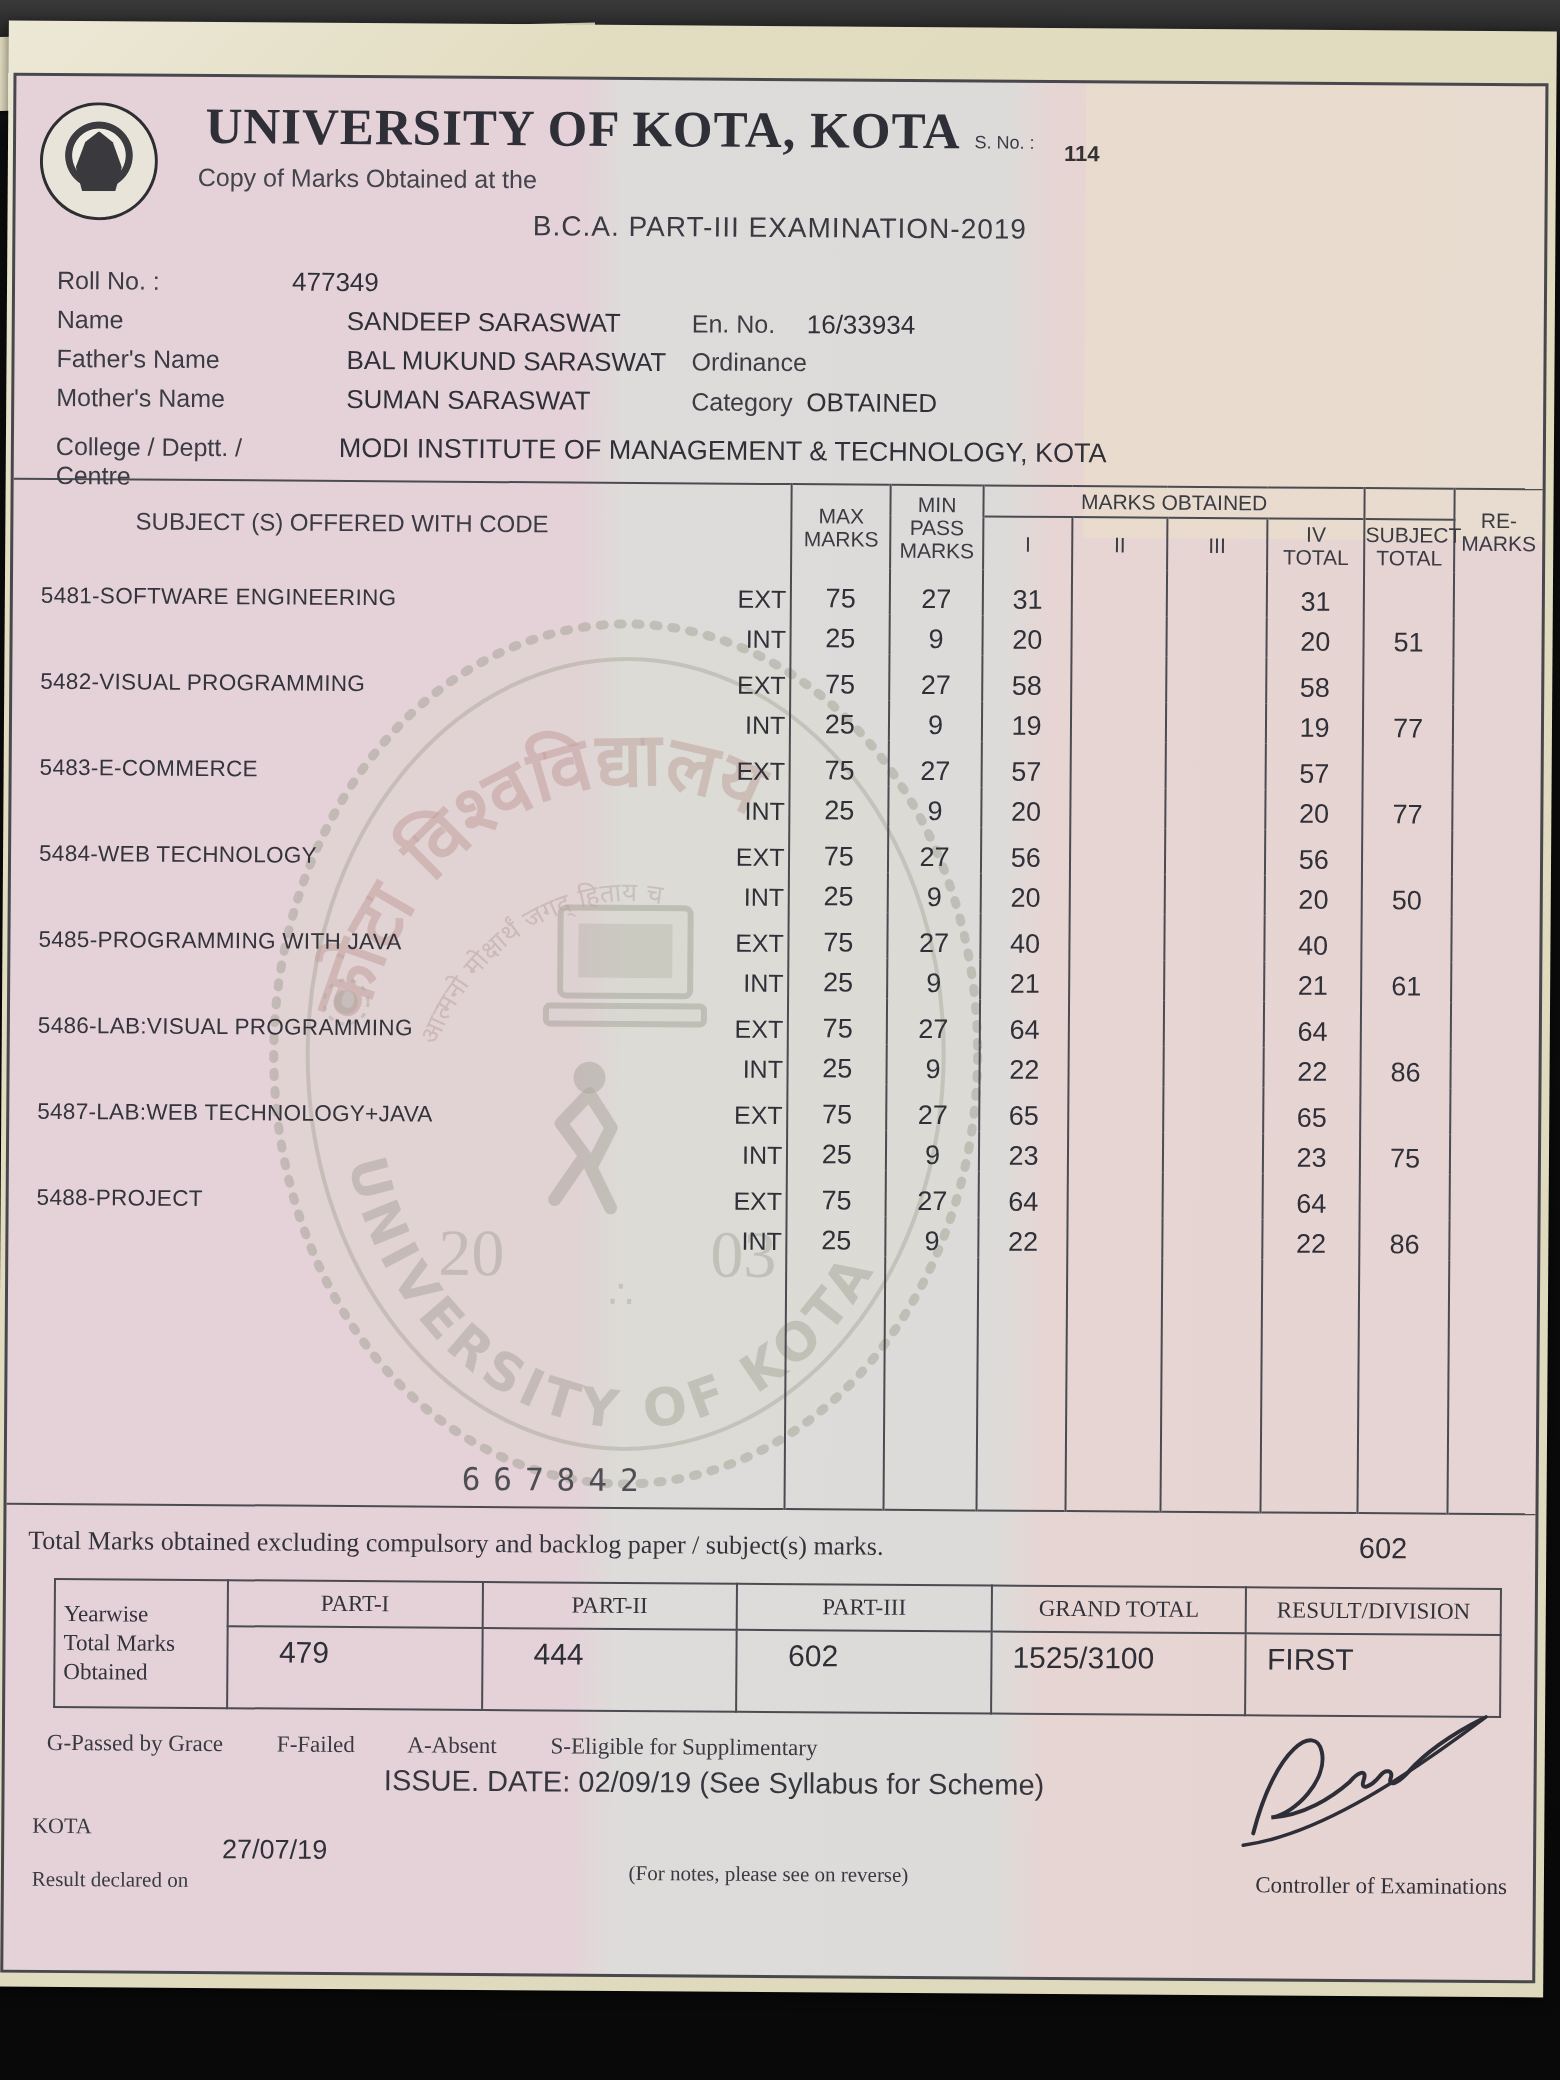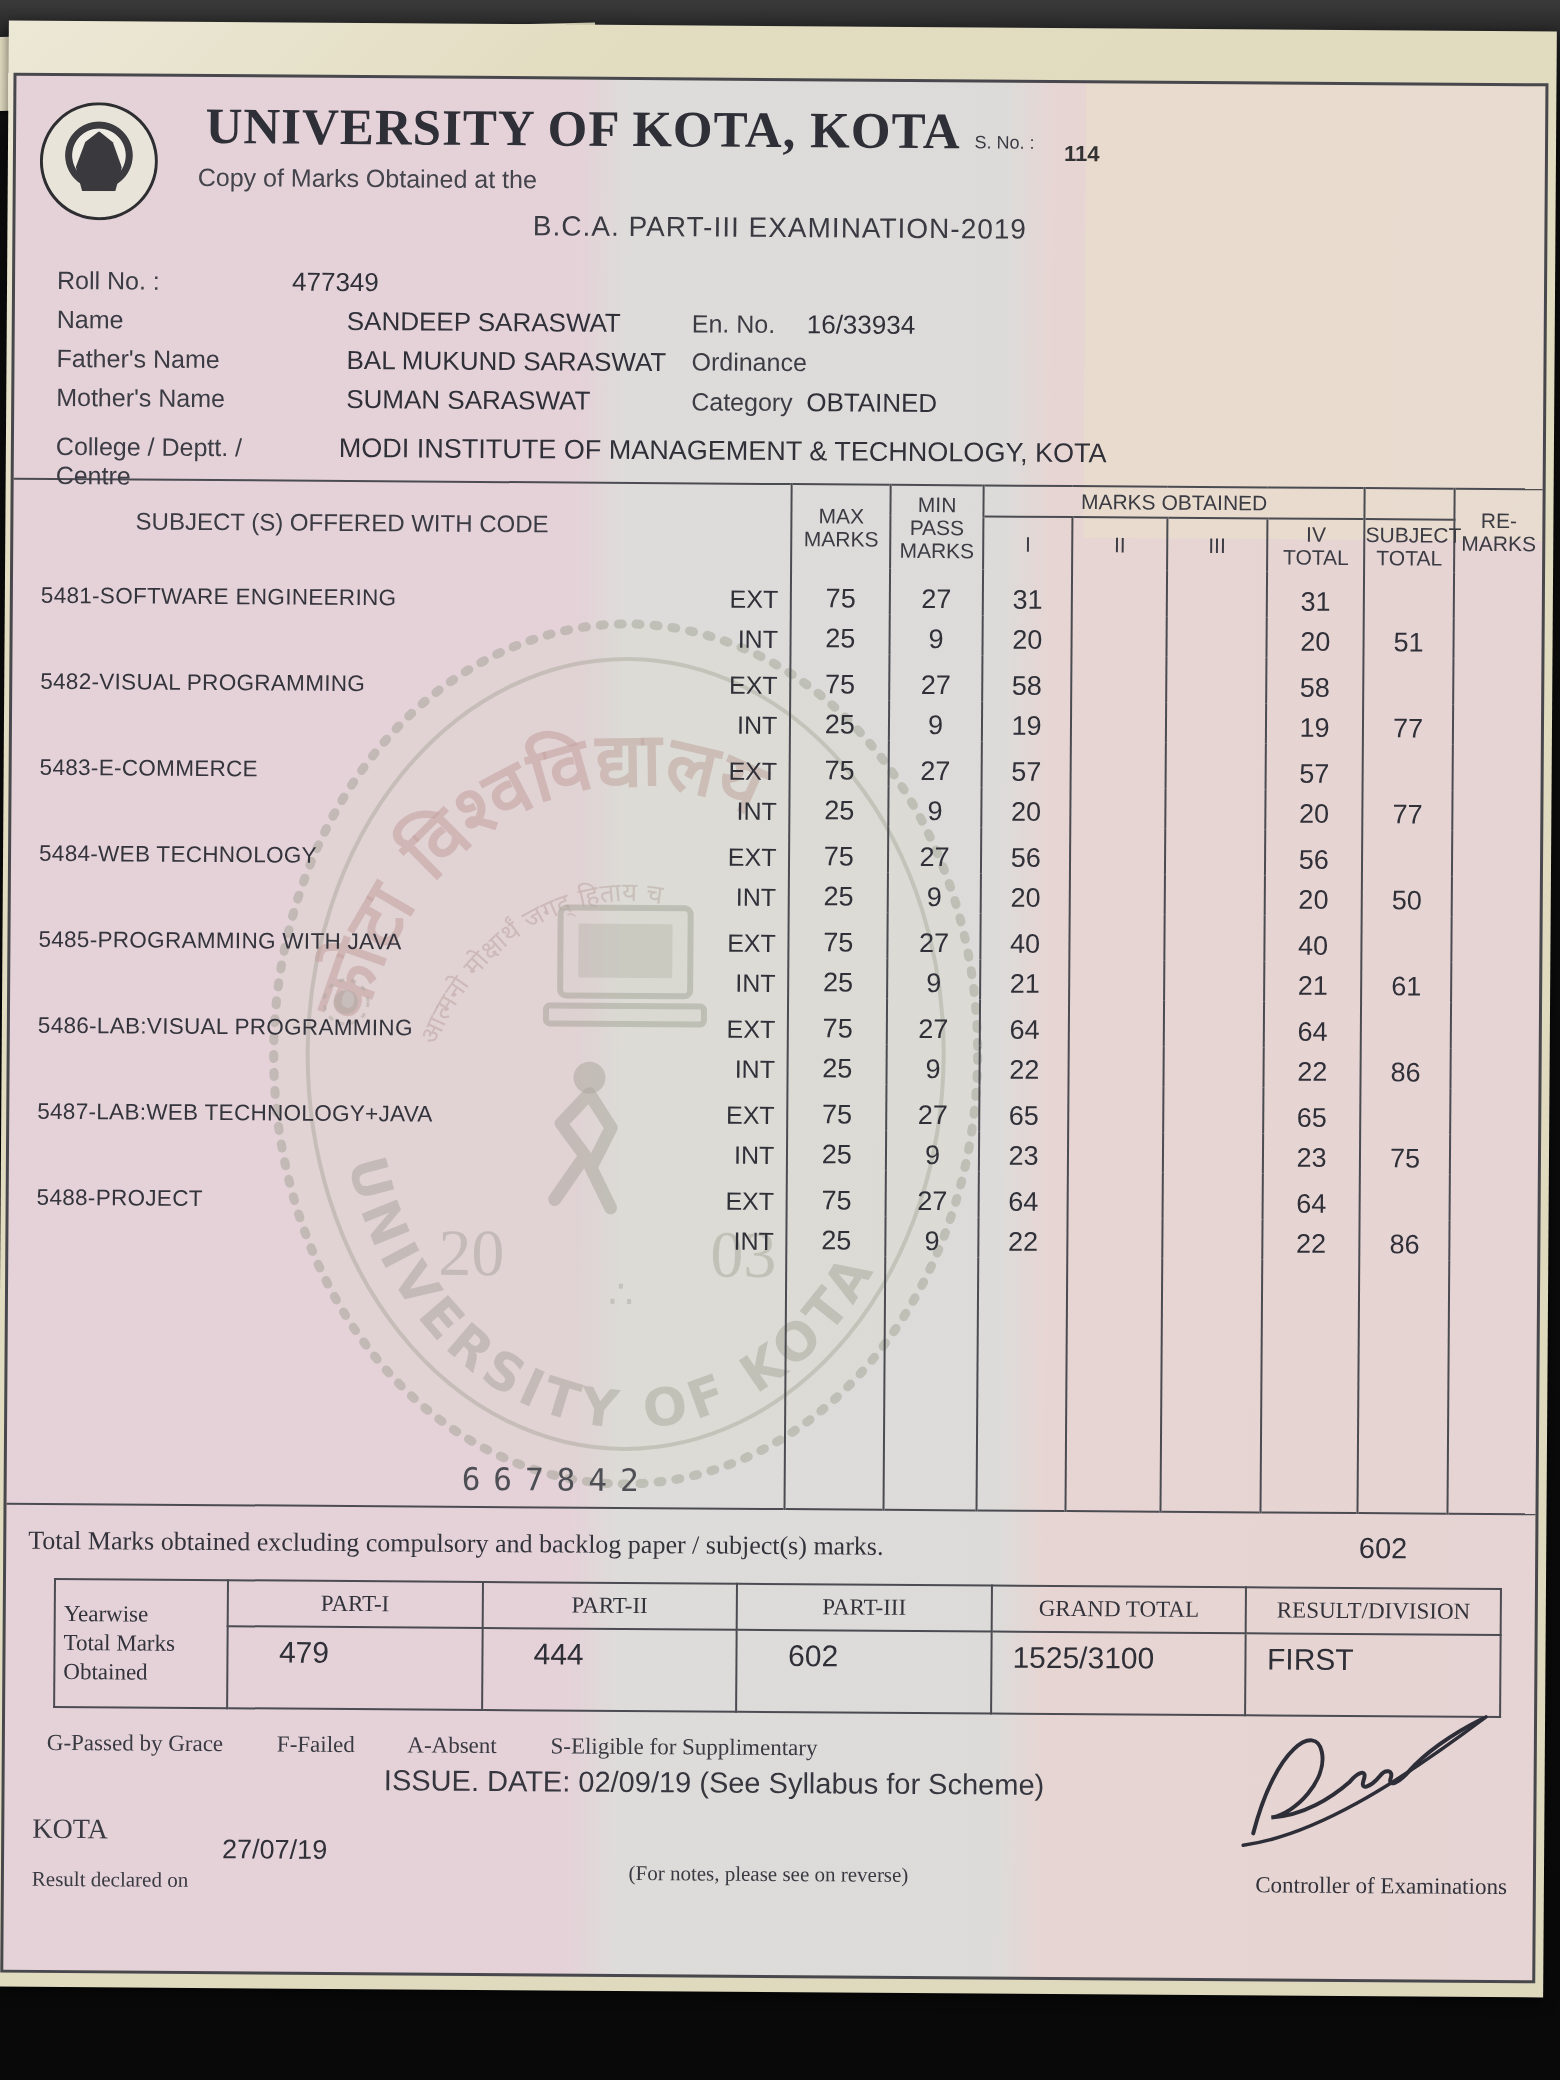--- a/index.html
+++ b/index.html
@@ -54,21 +54,21 @@
   .marks th.h-subject{border-left:none;font-size:24px;padding-right:120px;}
   .marks tr.tier2 th{border-top:2px solid #4b4b52;}
   .marks th.h-st-spacer{border-top:none;}
   .marks td{border-left:2px solid #4b4b52;font-size:27px;color:#303039;text-align:center;
     vertical-align:bottom;padding:0;height:40px;}
   .marks td:first-child{border-left:none;}
   tr.ext td{padding-top:6px;}
   .c-subj{text-align:left !important;}
   .subj-flex{display:flex;justify-content:space-between;align-items:baseline;}
   .subj-name{font-size:22.5px;letter-spacing:.3px;padding-left:28px;color:#34343c;}
-  .typ{font-size:25px;padding-right:12px;}
+  .typ{font-size:25px;padding-right:4px;}
   tr.spacer td{height:252px;}
   .stamp{position:absolute;left:455px;top:1382px;font-family:"DejaVu Sans Mono",monospace;
     font-size:31px;letter-spacing:13px;color:#4e4e55;z-index:2;}
 
   
   .totals-row{display:flex;align-items:baseline;padding:18px 0 22px 22px;}
   .totals-label{font-family:"Liberation Serif",serif;font-size:26px;color:#33333b;}
   .totals-value{margin-left:auto;margin-right:128px;font-size:29px;color:#2f2f37;}
 
   
@@ -79,21 +79,21 @@
   .yw-h{font-family:"Liberation Serif",serif;font-size:23px;font-weight:400;height:42px;color:#33333b;}
   .yw-v{font-size:30px;height:72px;vertical-align:top;padding:8px 0 0 0;text-align:left;color:#2f2f37;}
   .yw-v span{margin-left:20%;}
   .yw-v.grand span,.yw-v.result span{margin-left:8%;}
 
   
   .legend{margin:22px 0 0 42px;font-family:"Liberation Serif",serif;font-size:23px;color:#3a3a42;}
   .legend span{margin-right:48px;}
   .issue-line{margin-top:6px;text-align:center;font-size:29px;color:#36363e;transform:translateX(-55px);}
   .bottom-strip{position:relative;height:110px;margin-top:10px;font-family:"Liberation Serif",serif;}
-  .place{position:absolute;left:28px;top:8px;font-size:28px;color:#3a3a42;}
+  .place{position:absolute;left:28px;top:8px;font-size:22px;color:#3a3a42;}
   .declared-label{position:absolute;left:28px;top:62px;font-size:21px;color:#3a3a42;}
   .declared-date{position:absolute;left:218px;top:28px;font-family:"Liberation Sans",sans-serif;font-size:27px;color:#303039;}
   .notes{position:absolute;left:50%;transform:translateX(-50%);top:52px;font-size:21px;color:#3a3a42;}
   .controller{position:absolute;right:26px;top:58px;font-size:23px;color:#33333b;border-top:1px solid transparent;}
   .signature{position:absolute;right:40px;top:-108px;width:270px;height:150px;z-index:3;}
 </style>
 </head>
 <body>
 
 <div class="photo">

